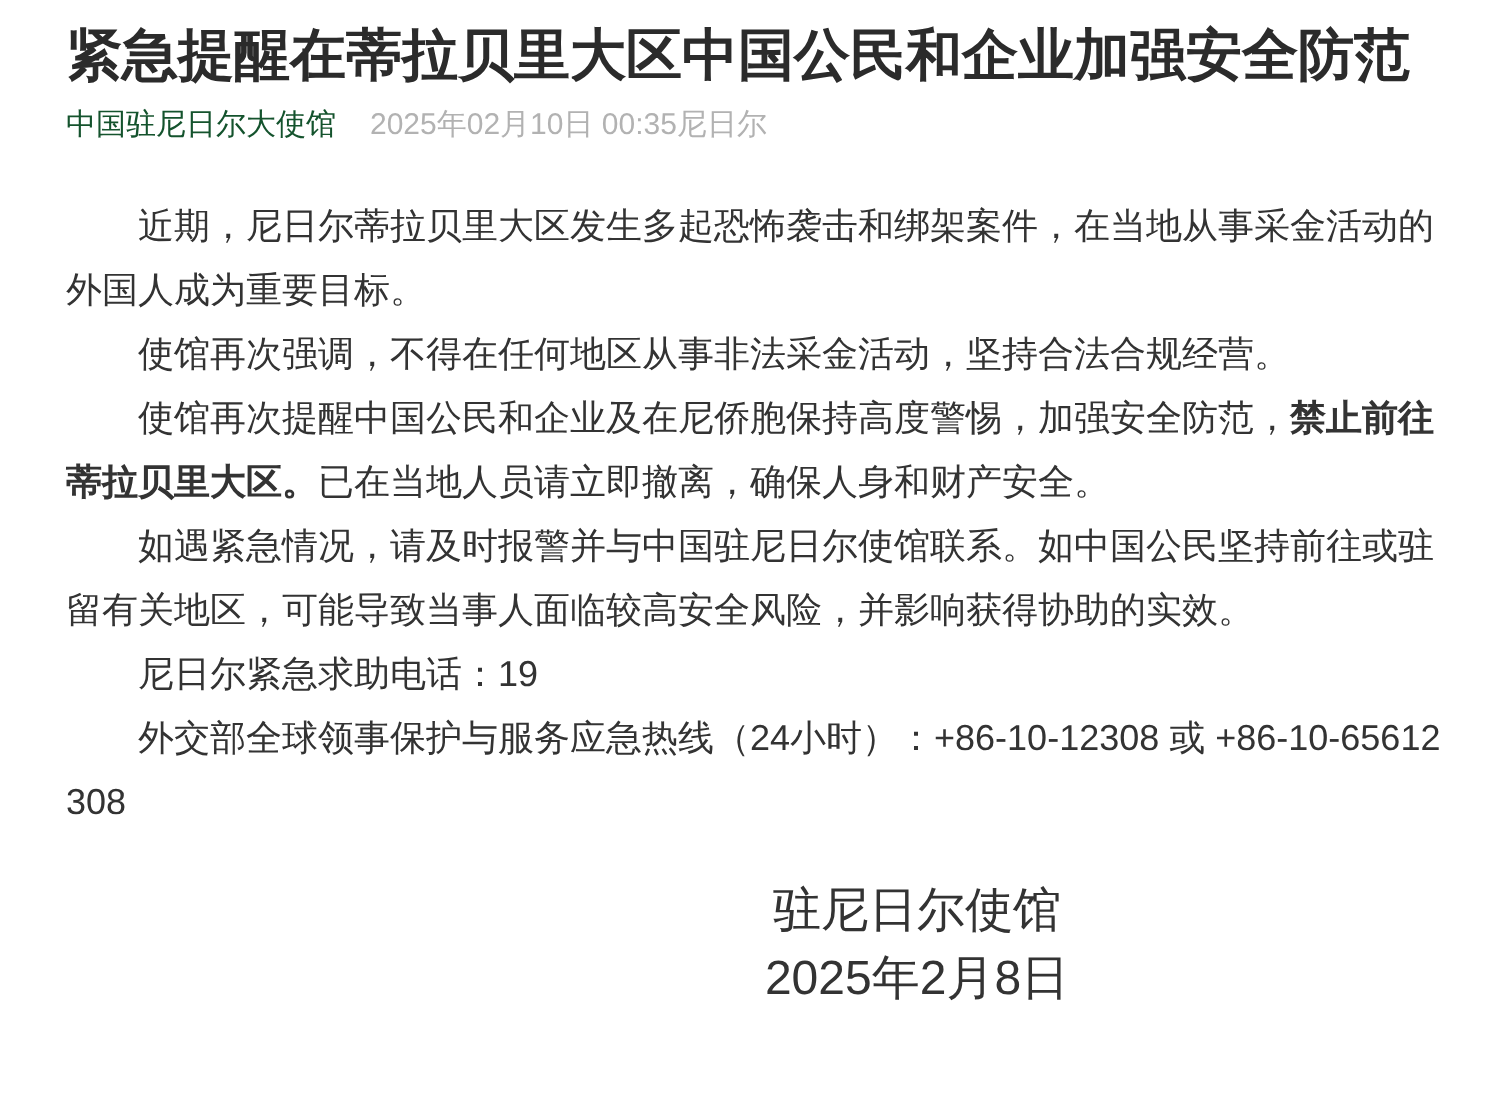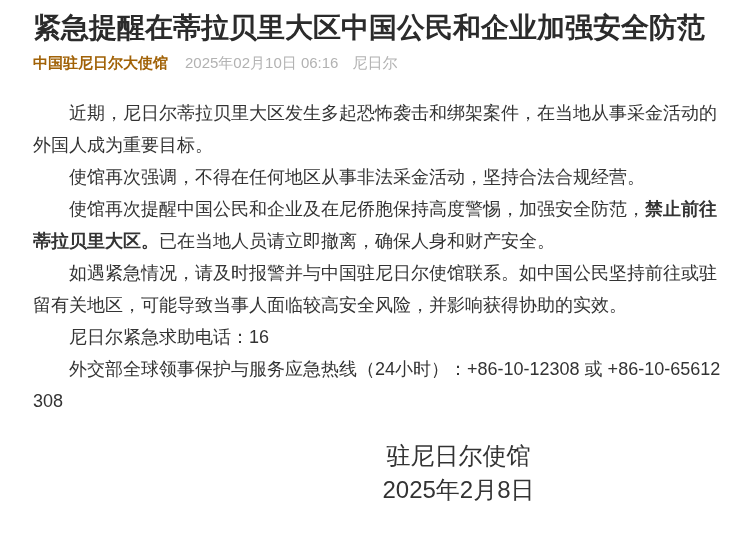--- a/index.html
+++ b/index.html
@@ -22,29 +22,28 @@
     margin-bottom: 6px;
     letter-spacing: 0px;
   }
   .byline {
     font-size: 15px;
     line-height: 21px;
     margin-bottom: 24px;
     white-space: nowrap;
   }
   .account-name {
-    color: #a16207;
+    color: #14532d;
     cursor: pointer;
-    font-weight: bold;
   }
   .byline-meta {
     color: #b2b2b2;
   }
   .byline .publish-datetime { margin-left: 17px; }
-  .byline .publish-location { margin-left: 14px; }
+  .byline .publish-location { }
   .article-body p {
     font-size: 18px;
     line-height: 32px;
     color: #333333;
     text-indent: 2em;
     margin: 0;
     word-break: break-all;
   }
   .article-body p b { font-weight: 700; }
   .signoff {
@@ -57,29 +56,29 @@
   }
 </style>
 </head>
 <body>
 
 <div class="article">
 
   <h1 class="article-title">紧急提醒在蒂拉贝里大区中国公民和企业加强安全防范</h1>
 
   <div class="byline">
-    <span class="account-name">中国驻尼日尔大使馆</span><span class="byline-meta publish-datetime">2025年02月10日 06:16</span><span class="byline-meta publish-location">尼日尔</span>
+    <span class="account-name">中国驻尼日尔大使馆</span><span class="byline-meta publish-datetime">2025年02月10日 00:35</span><span class="byline-meta publish-location">尼日尔</span>
   </div>
 
   <div class="article-body">
       <p><span>近期，尼日尔蒂拉贝里大区发生多起恐怖袭击和绑架案件，在当地从事采金活动的外国人成为重要目标。</span></p>
       <p><span>使馆再次强调，不得在任何地区从事非法采金活动，坚持合法合规经营。</span></p>
       <p><span>使馆再次提醒中国公民和企业及在尼侨胞保持高度警惕，加强安全防范，</span><b>禁止前往蒂拉贝里大区。</b><span>已在当地人员请立即撤离，确保人身和财产安全。</span></p>
       <p><span>如遇紧急情况，请及时报警并与中国驻尼日尔使馆联系。如中国公民坚持前往或驻留有关地区，可能导致当事人面临较高安全风险，并影响获得协助的实效。</span></p>
-      <p><span>尼日尔紧急求助电话：16</span></p>
+      <p><span>尼日尔紧急求助电话：19</span></p>
       <p><span>外交部全球领事保护与服务应急热线（24小时）：+86-10-12308 或 +86-10-65612308</span></p>
     </div>
 
   <div class="signoff">
     <div>驻尼日尔使馆</div>
     <div>2025年2月8日</div>
   </div>
 
 </div>
 

